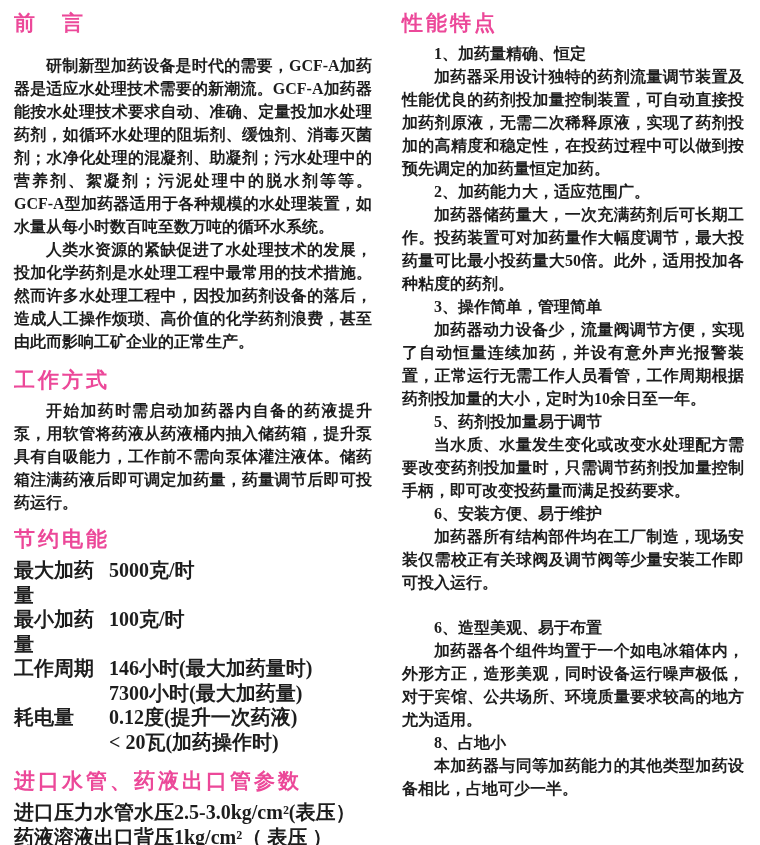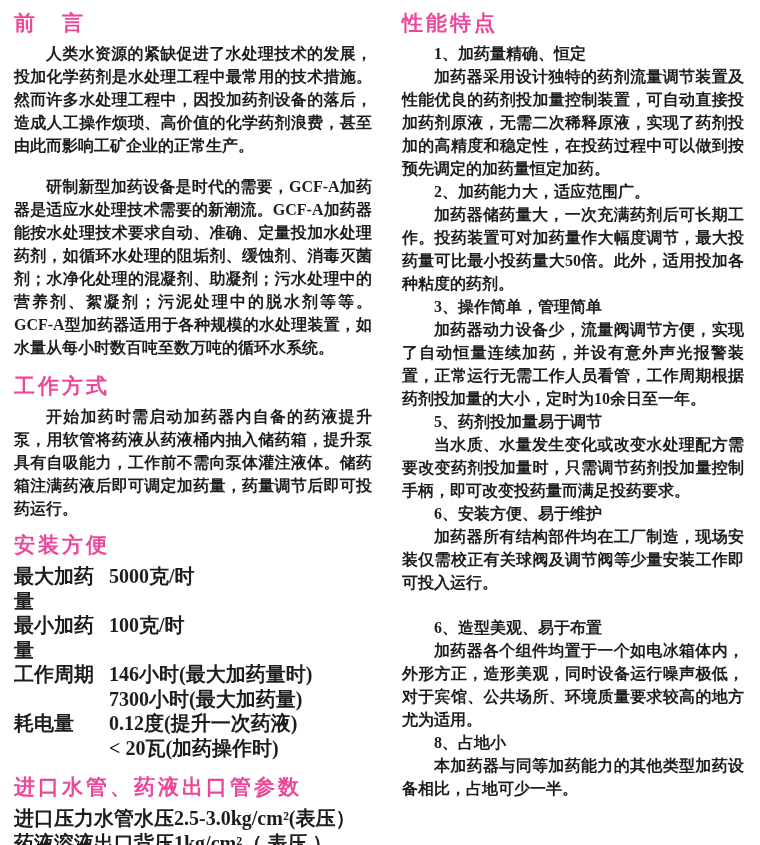--- a/index.html
+++ b/index.html
@@ -76,27 +76,27 @@
   .feat-item.gap-top { margin-top: 22px; }
 </style>
 </head>
 <body>
 
 <div class="page">
 
   <div class="col col-left">
 
     <h2 class="sec">前　言</h2>
+    <p class="body indent gap">研制新型加药设备是时代的需要，GCF-A加药器是适应水处理技术需要的新潮流。GCF-A加药器能按水处理技术要求自动、准确、定量投加水处理药剂，如循环水处理的阻垢剂、缓蚀剂、消毒灭菌剂；水净化处理的混凝剂、助凝剂；污水处理中的营养剂、絮凝剂；污泥处理中的脱水剂等等。GCF-A型加药器适用于各种规模的水处理装置，如水量从每小时数百吨至数万吨的循环水系统。</p>
     <p class="body indent">人类水资源的紧缺促进了水处理技术的发展，投加化学药剂是水处理工程中最常用的技术措施。然而许多水处理工程中，因投加药剂设备的落后，造成人工操作烦琐、高价值的化学药剂浪费，甚至由此而影响工矿企业的正常生产。</p>
-    <p class="body indent gap">研制新型加药设备是时代的需要，GCF-A加药器是适应水处理技术需要的新潮流。GCF-A加药器能按水处理技术要求自动、准确、定量投加水处理药剂，如循环水处理的阻垢剂、缓蚀剂、消毒灭菌剂；水净化处理的混凝剂、助凝剂；污水处理中的营养剂、絮凝剂；污泥处理中的脱水剂等等。GCF-A型加药器适用于各种规模的水处理装置，如水量从每小时数百吨至数万吨的循环水系统。</p>
 
     <h2 class="sec mt">工作方式</h2>
     <p class="body indent">开始加药时需启动加药器内自备的药液提升泵，用软管将药液从药液桶内抽入储药箱，提升泵具有自吸能力，工作前不需向泵体灌注液体。储药箱注满药液后即可调定加药量，药量调节后即可投药运行。</p>
 
-    <h2 class="sec mt2">安装方便</h2>
+    <h2 class="sec mt2">节约电能</h2>
     <div class="spec">
       <div class="spec-row">
         <span class="spec-label">最大加药量</span>
         <span class="spec-value">5000克/时</span>
       </div>
       <div class="spec-row">
         <span class="spec-label">最小加药量</span>
         <span class="spec-value">100克/时</span>
       </div>
       <div class="spec-row">

